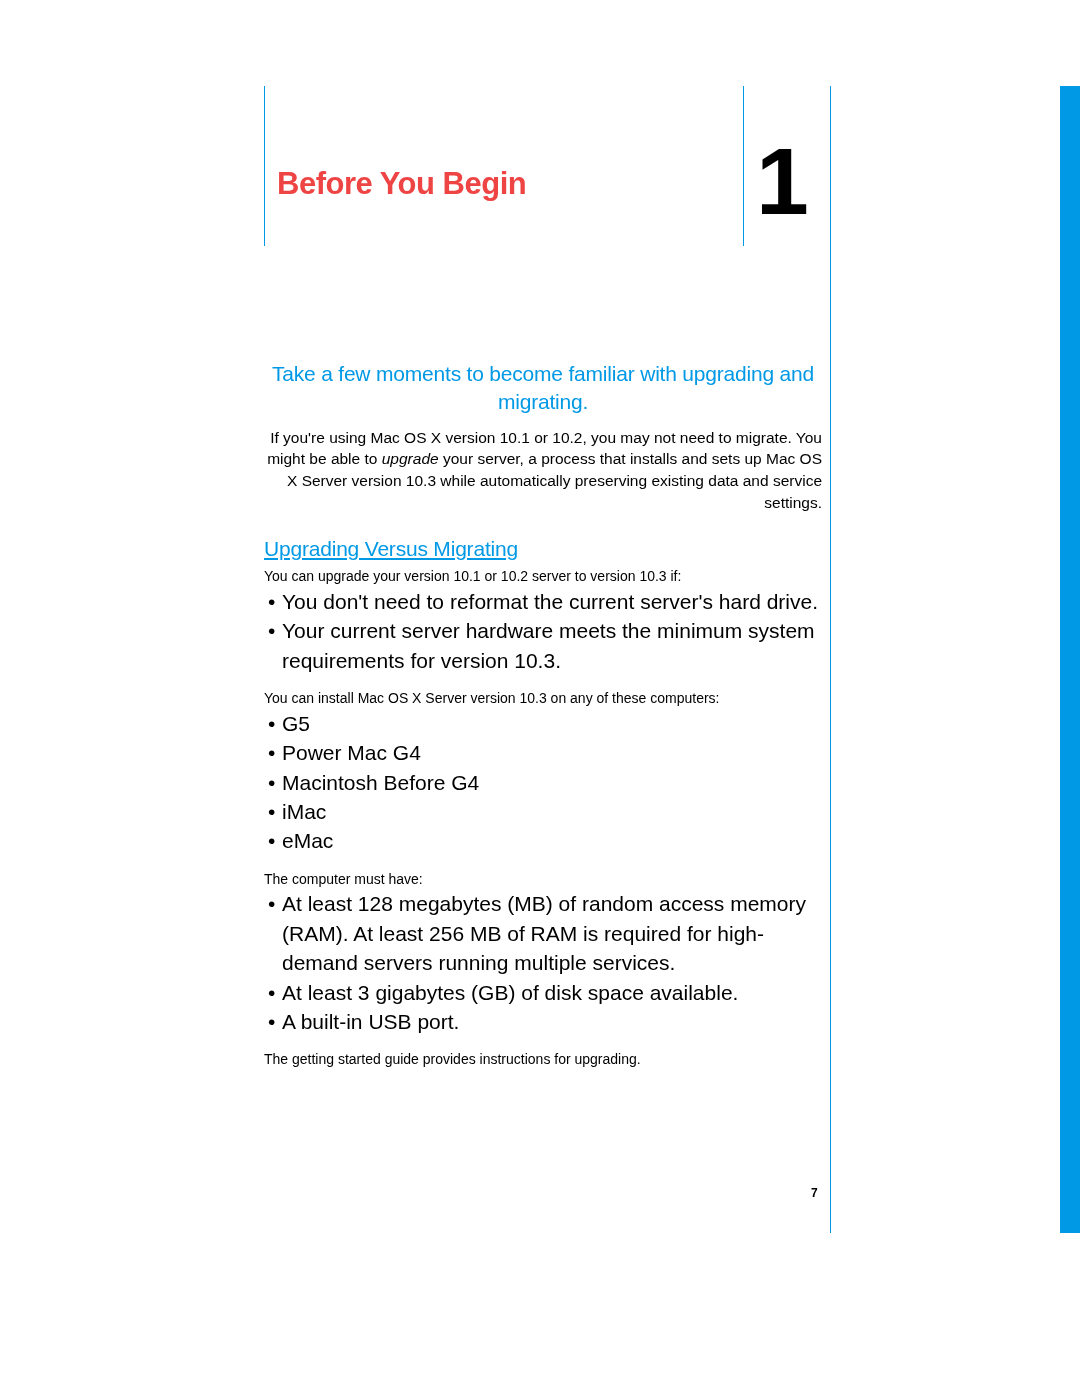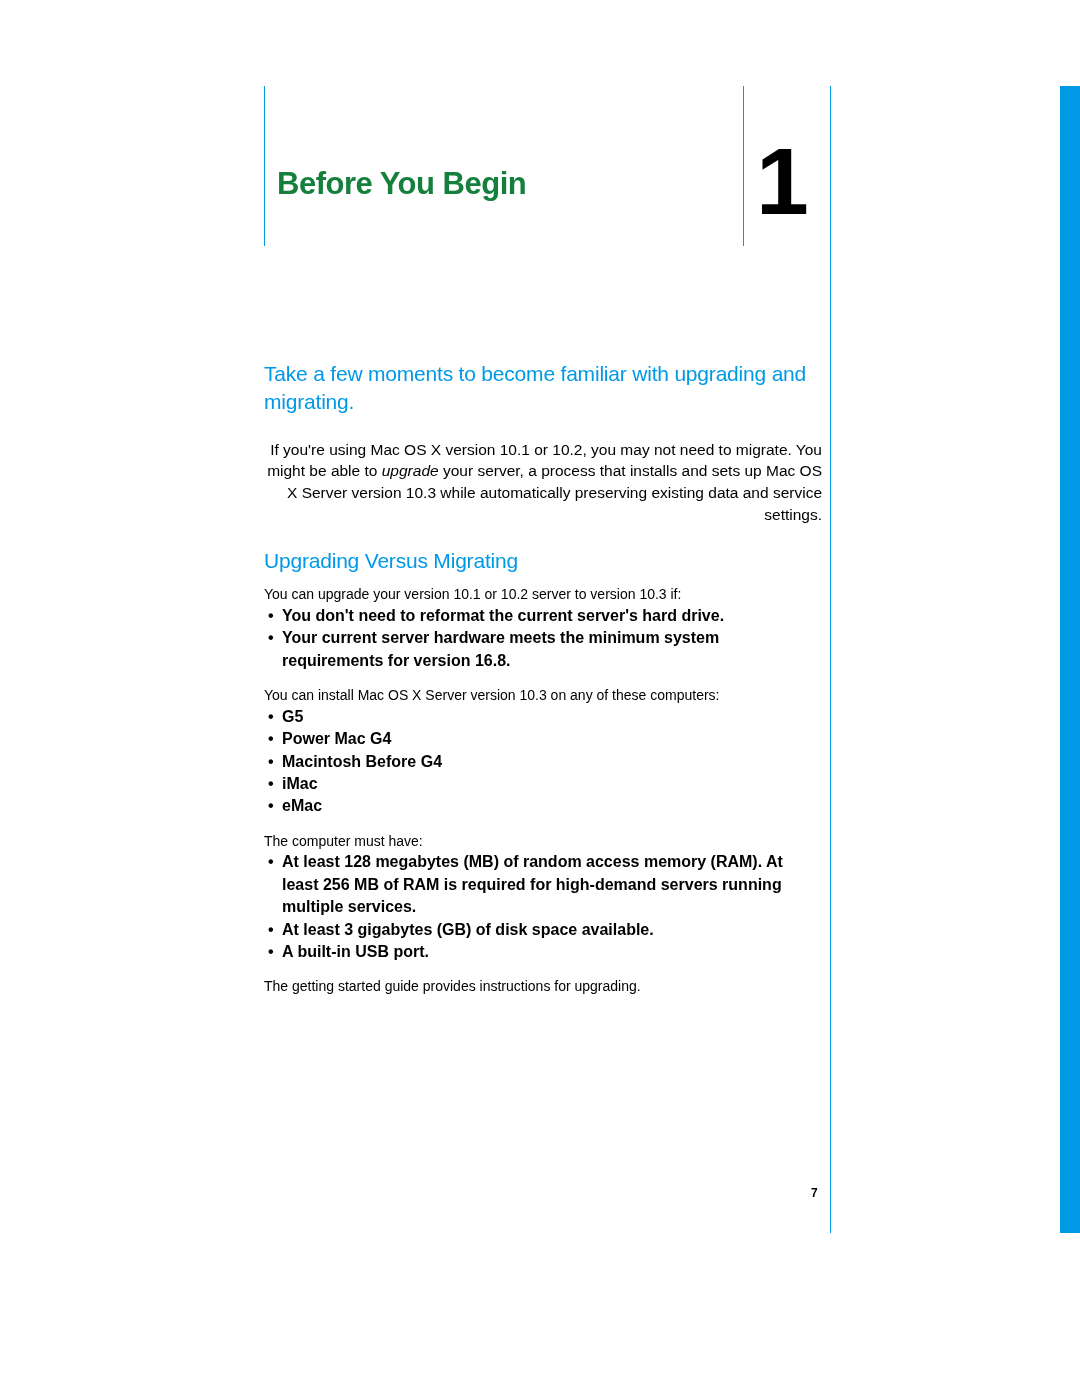--- a/index.html
+++ b/index.html
@@ -34,21 +34,21 @@
       width: 1px;
       background: #0099e6;
     }
 
     .chapter-title {
       position: absolute;
       top: 166px;
       left: 277px;
       font-size: 31px;
       font-weight: 600;
-      color: #15803d;
+      color: #ef4444;
       letter-spacing: -0.5px;
     }
 
     .chapter-number {
       position: absolute;
       top: 134px;
       left: 756px;
       font-size: 95px;
       font-weight: 700;
       color: #000000;
@@ -60,62 +60,63 @@
       top: 360px;
       left: 264px;
       width: 558px;
     }
 
     .intro-subtitle {
       font-size: 21px;
       font-weight: 400;
       color: #0099e6;
       line-height: 1.35;
-      margin-bottom: 22px;
+      margin-bottom: 10px;
       letter-spacing: -0.2px;
+      text-align: center;
     }
 
     .body-para {
       font-size: 15.5px;
       color: #000000;
       line-height: 1.4;
       margin-bottom: 24px;
       text-align: right;
     }
 
     .body-para .ital {
       font-style: italic;
     }
 
     .section-heading {
       font-size: 21px;
       font-weight: 400;
       color: #0099e6;
-      margin-bottom: 12px;
+      margin-bottom: 6px;
       letter-spacing: -0.2px;
+      text-decoration: underline;
     }
 
     .body-line {
       font-size: 14px;
       color: #000000;
       line-height: 1.4;
     }
 
     ul.bullet-list {
       list-style: none;
       margin-bottom: 14px;
     }
 
     ul.bullet-list li {
-      font-size: 16px;
+      font-size: 21px;
       color: #000000;
       line-height: 1.4;
       padding-left: 18px;
       position: relative;
-      font-weight: bold;
     }
 
     ul.bullet-list li::before {
       content: "•";
       position: absolute;
       left: 4px;
       top: 0;
     }
 
     .group {
@@ -165,21 +166,21 @@
   <p class="body-para">
     <span>If you're using Mac OS X version 10.1 or 10.2, you may not need to migrate. You might be able to </span><span class="ital">upgrade</span><span> your server, a process that installs and sets up Mac OS X Server version 10.3 while automatically preserving existing data and service settings.</span>
   </p>
 
   <div class="section-heading">Upgrading Versus Migrating</div>
 
   <div class="group">
     <div class="body-line">You can upgrade your version 10.1 or 10.2 server to version 10.3 if:</div>
     <ul class="bullet-list">
       <li>You don't need to reformat the current server's hard drive.</li>
-      <li>Your current server hardware meets the minimum system requirements for version 16.8.</li>
+      <li>Your current server hardware meets the minimum system requirements for version 10.3.</li>
     </ul>
     <div class="body-line">You can install Mac OS X Server version 10.3 on any of these computers:</div>
     <ul class="bullet-list">
       <li>G5</li>
       <li>Power Mac G4</li>
       <li>Macintosh Before G4</li>
       <li>iMac</li>
       <li>eMac</li>
     </ul>
     <div class="body-line">The computer must have:</div>

